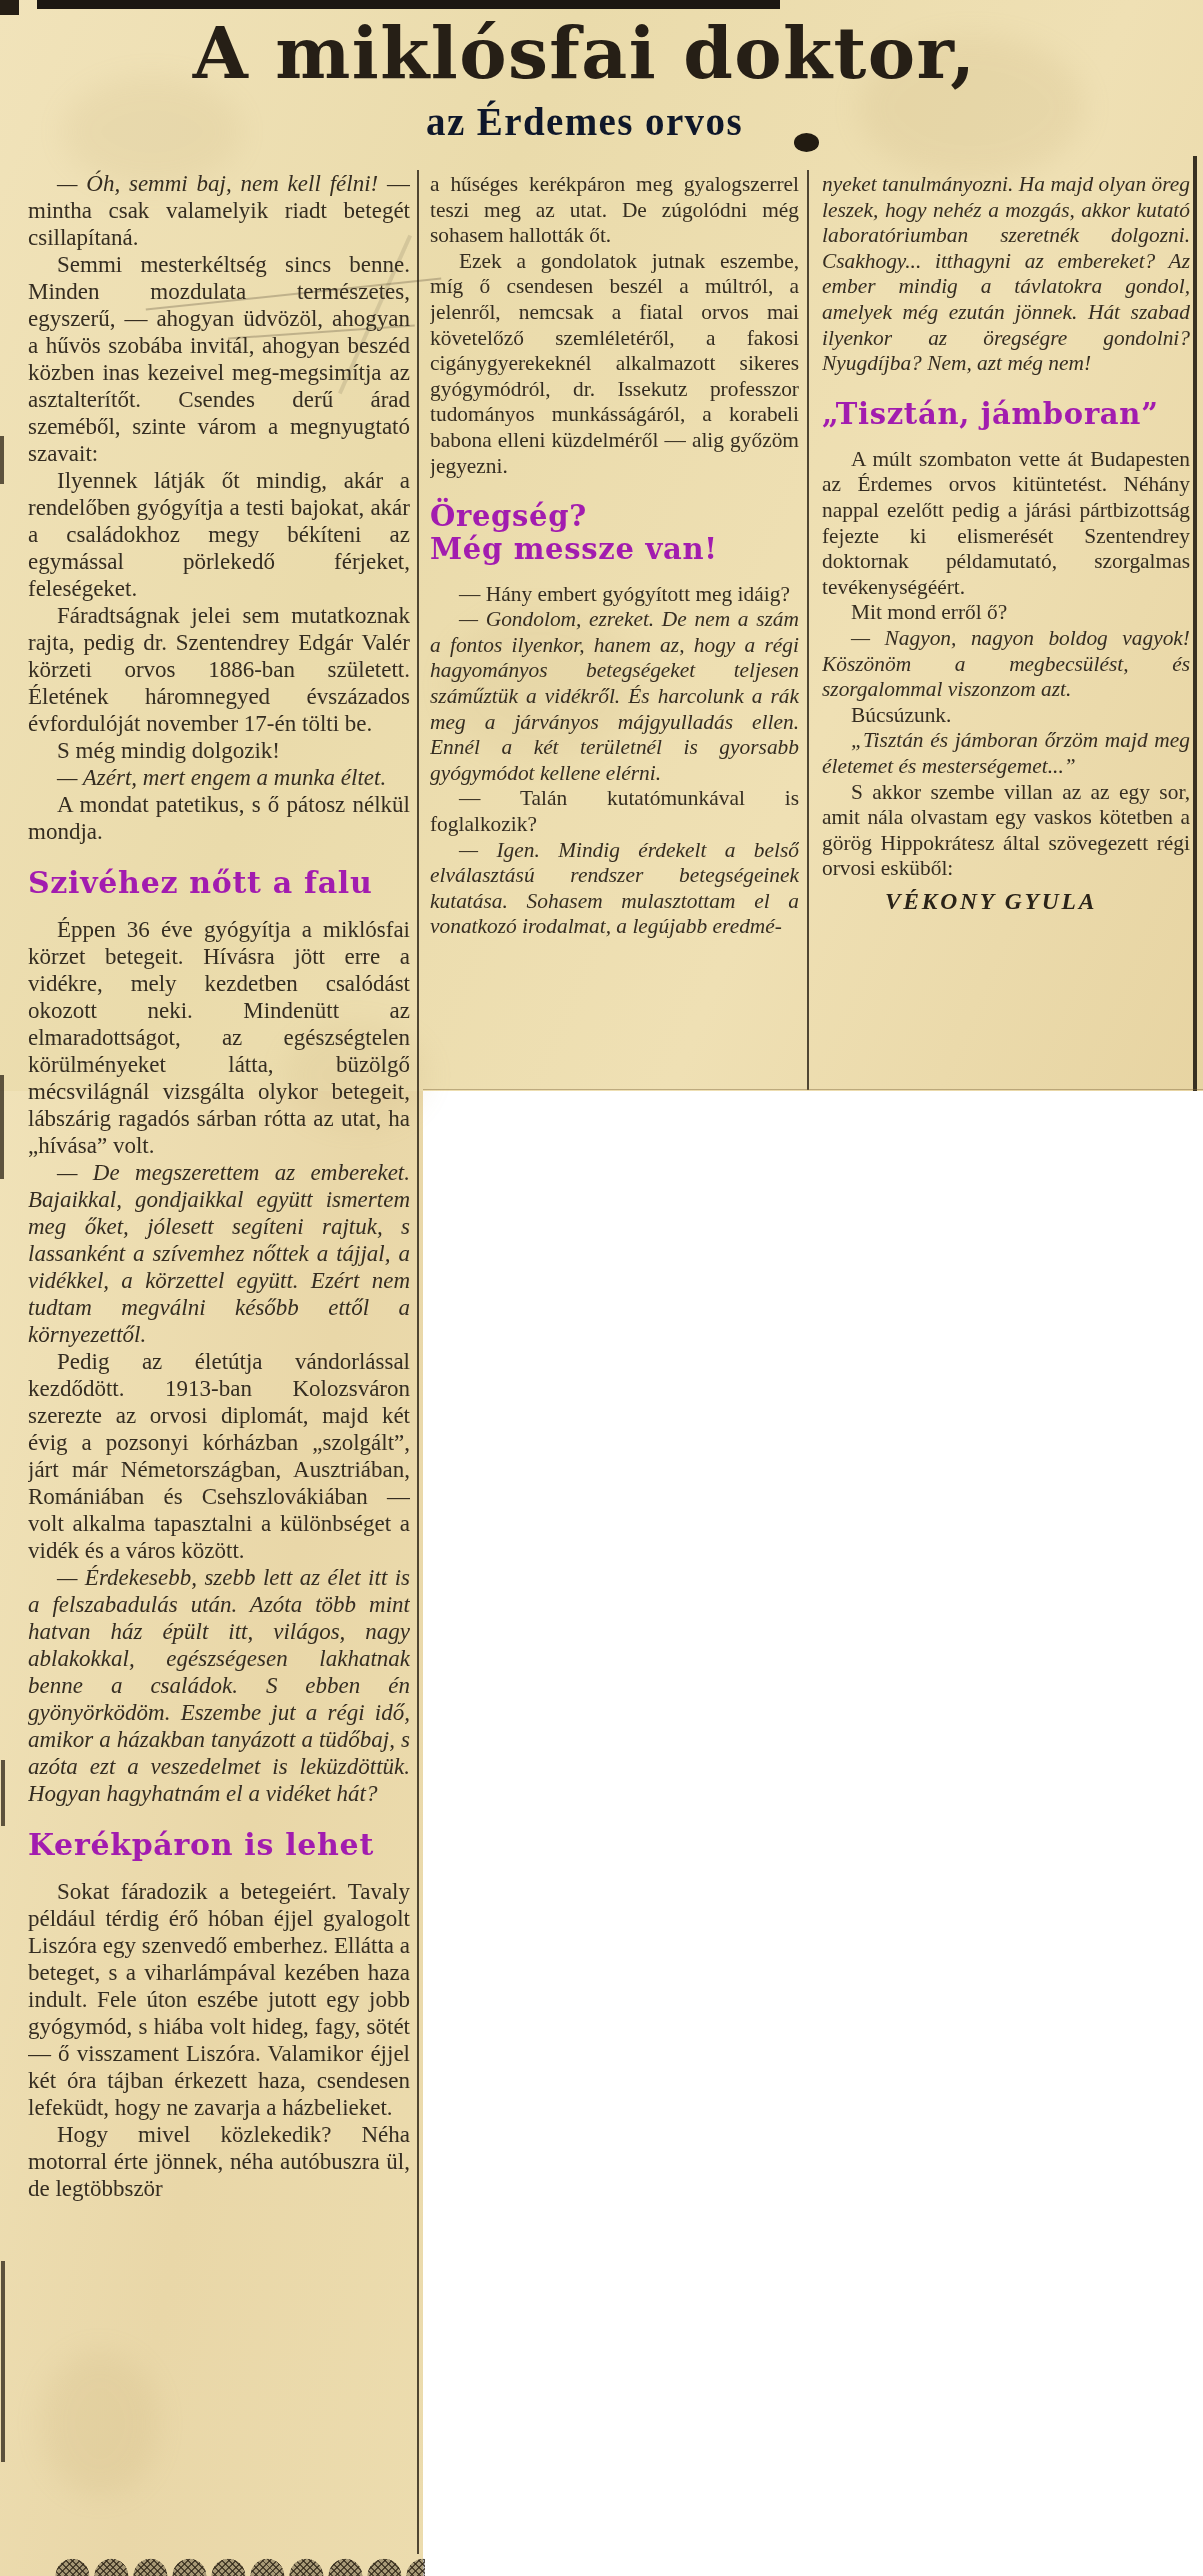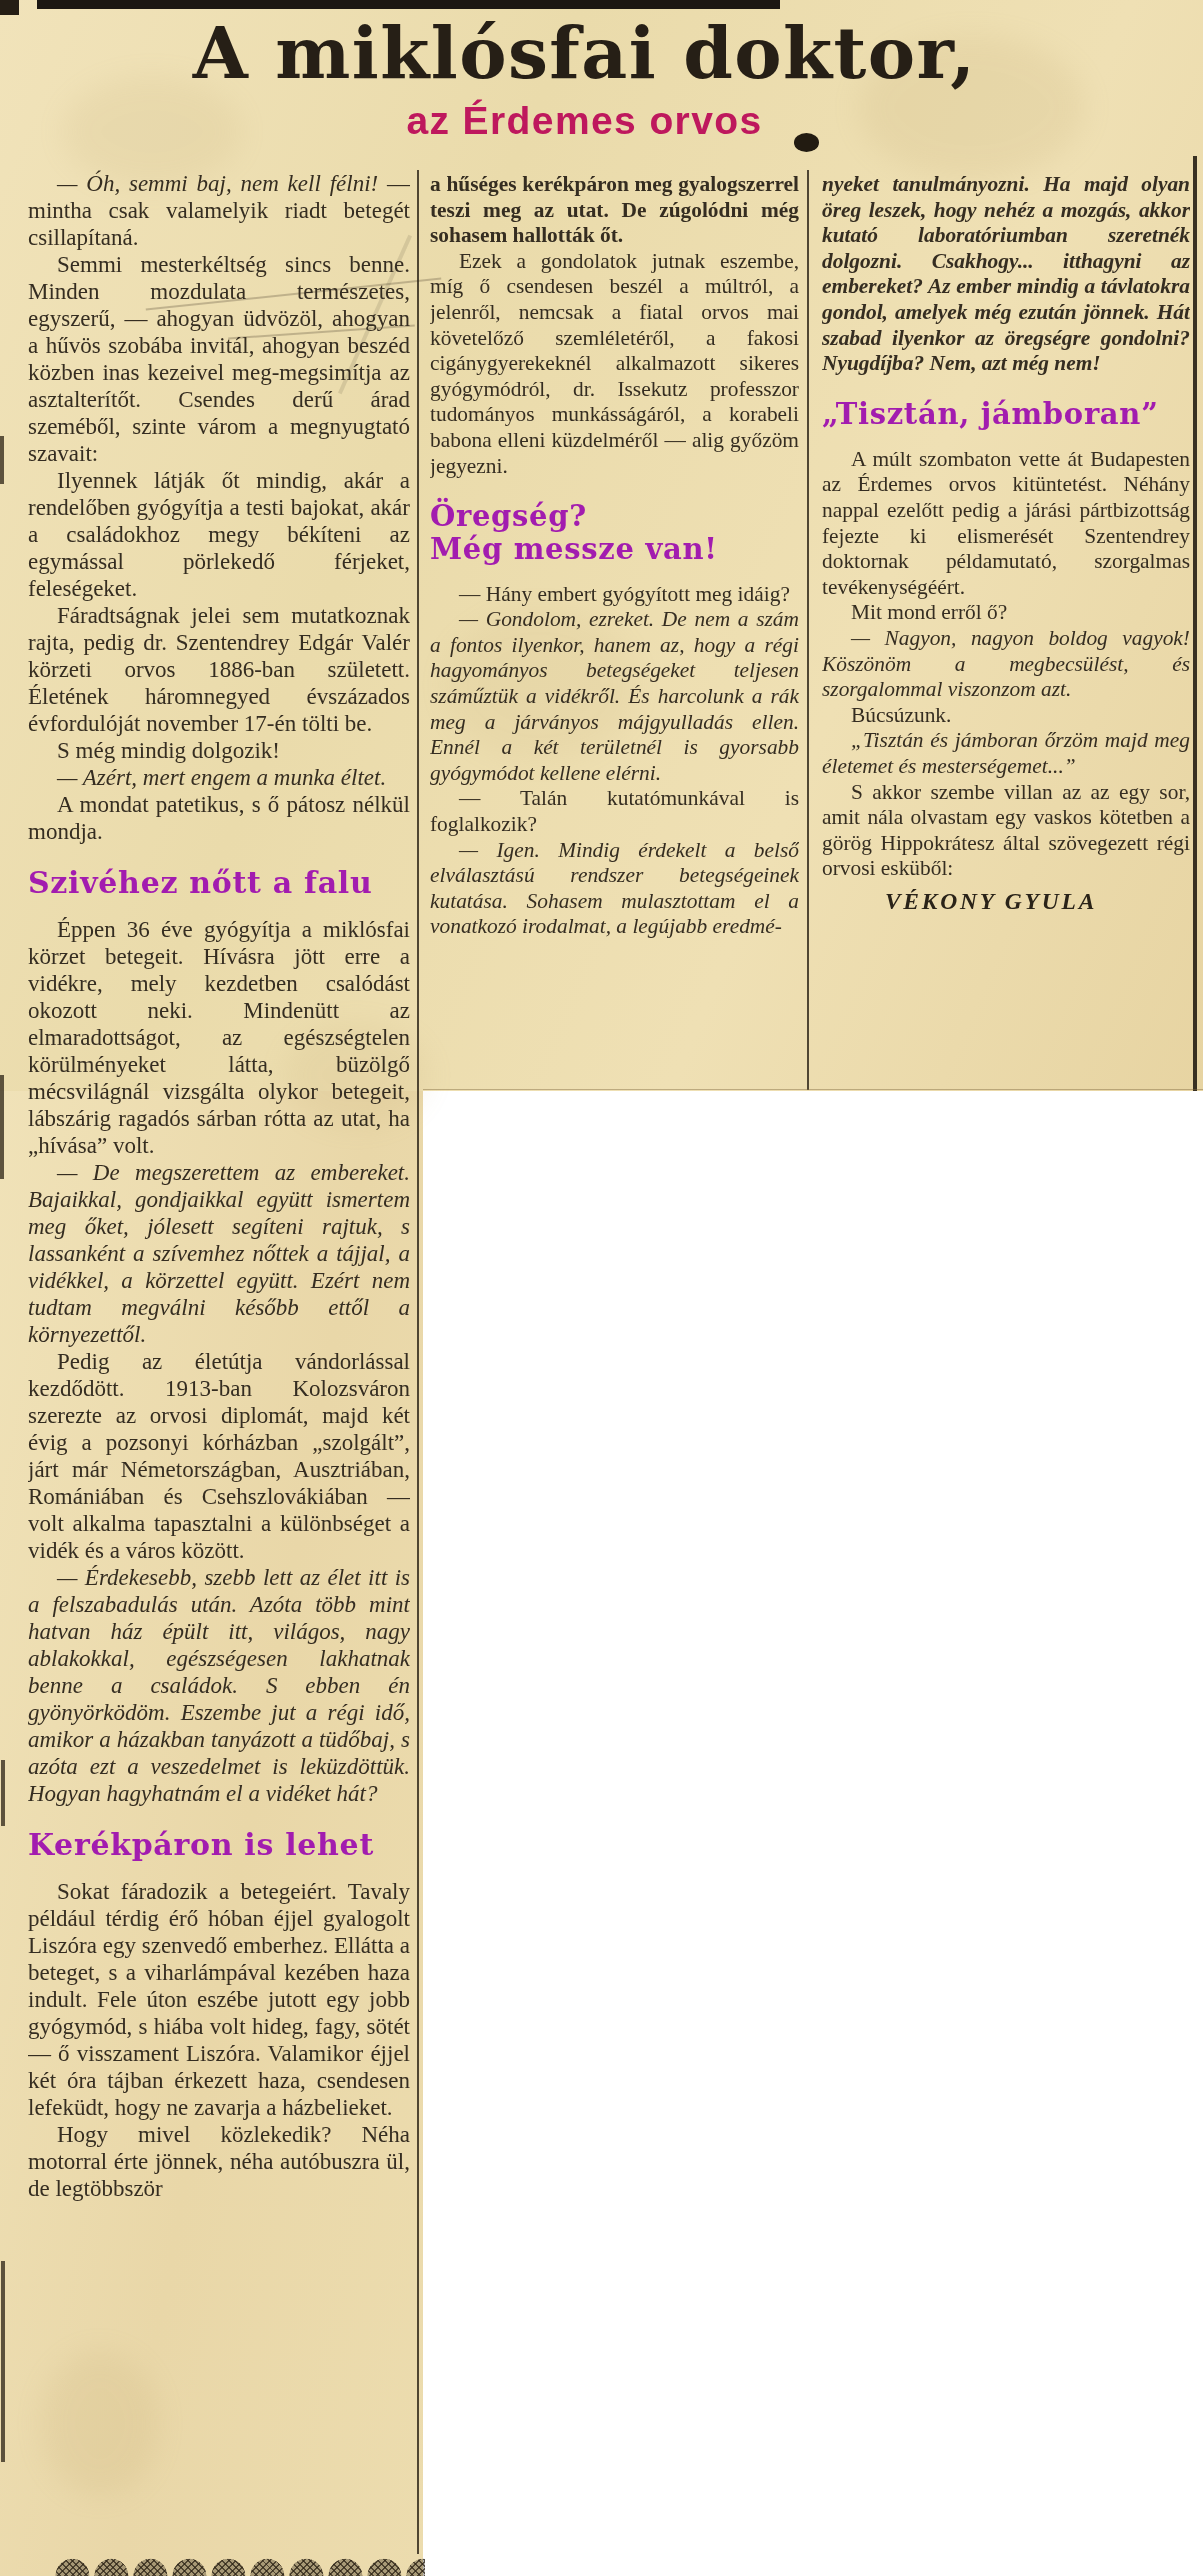--- a/index.html
+++ b/index.html
@@ -21,31 +21,31 @@
   .topbar{position:absolute;left:37px;top:0;width:743px;height:9px;background:#1c1712;}
   .corner-mark{position:absolute;left:0;top:0;width:19.4px;height:14.5px;background:#251e15;}
   .ink-blot{position:absolute;left:794px;top:133px;width:25px;height:18.7px;border-radius:50%;background:#221b11;}
 
   .masthead{position:absolute;left:0;top:16.6px;width:1169px;text-align:center;}
   .title{
     font-family:"DejaVu Serif",serif;font-weight:bold;font-size:71px;line-height:1.04;
     color:#261f16;letter-spacing:1.4px;margin:0;
   }
   .subtitle{
-    font-family:Liberation Sans, sans-serif;font-weight:bold;font-size:39px;color:#be185d;
+    font-family:Liberation Serif, serif;font-weight:bold;font-size:39px;color:#0f172a;
     letter-spacing:1.4px;margin:8.3px 0 0 0;
   }
 
   .col{position:absolute;top:170px;text-align:justify;overflow:hidden;}
   #c1{left:28px;width:382px;height:2376px;font-size:23px;line-height:27px;}
   #c2{left:430px;width:369px;height:918px;font-size:21.4px;line-height:25.6px;top:172px;}
   #c3{left:822px;width:368px;height:918px;font-size:21.4px;line-height:25.6px;top:172px;}
 
   .para{margin:0;text-indent:29px;}
-  .para.noind{text-indent:0;font-weight:bold;}
+  .para.noind{text-indent:0;}
   .it{font-style:italic;}
   .sec-h{
     font-family:"DejaVu Serif",serif;font-weight:bold;letter-spacing:0.7px;
     font-size:30px;line-height:1.12;color:#a21caf;
     margin:21px 0 16.6px 0;white-space:pre-line;text-align:left;text-indent:0;
   }
   #c2 .sec-h,#c3 .sec-h{font-size:29px;}
   .byline{
     margin:7px 0 0 0;text-align:center;font-weight:bold;font-style:italic;
     letter-spacing:2.8px;padding-right:30px;font-size:23.5px;text-indent:0;color:#2a2318;

